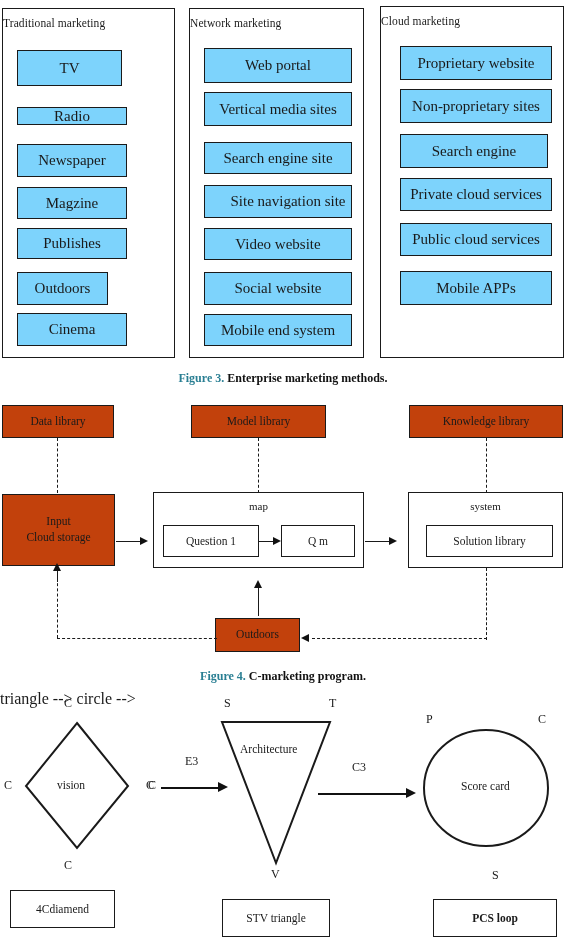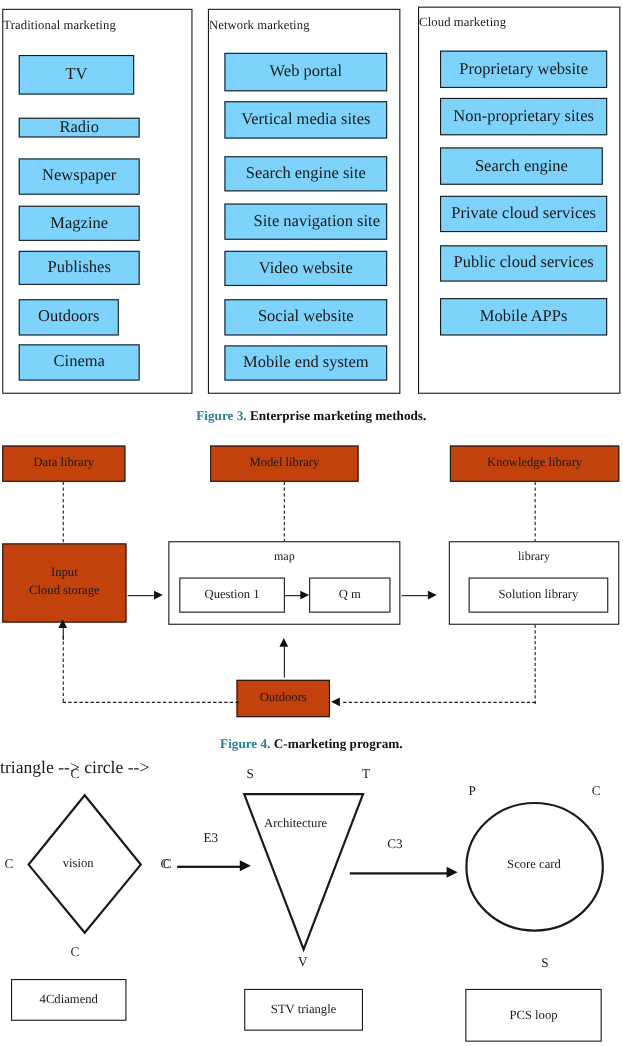--- a/index.html
+++ b/index.html
@@ -261,21 +261,21 @@
     <span>Question 1</span>
   </div>
   <div class="f4-inner" style="left:281px; top:127px; width:74px; height:32px;">
     <span>Q m</span>
   </div>
 
   <div class="hline" style="left:259px; top:143px; width:15px;"></div>
   <div class="arrow-r" style="left:273px; top:138.5px;"></div>
 
   <div class="f4-outer" style="left:408px; top:94px; width:155px; height:76px;">
-    <div class="f4-outer-label">library</div>
+    <div class="f4-outer-label">system</div>
   </div>
   <div class="f4-inner" style="left:426px; top:127px; width:127px; height:32px;">
     <span>Solution library</span>
   </div>
 
   <div class="hline" style="left:116px; top:143px; width:25px;"></div>
   <div class="arrow-r" style="left:140px; top:138.5px;"></div>
 
   <div class="hline" style="left:365px; top:143px; width:25px;"></div>
   <div class="arrow-r" style="left:389px; top:138.5px;"></div>
@@ -346,16 +346,16 @@
   <div class="f5-arrowline" style="left:318px; top:103px; width:90px;"></div>
   <div class="f5-arrowhead" style="left:406px; top:98px;"></div>
 
   
   <div class="f5-caption-box" style="left:10px; top:200px; width:105px; height:38px;">
     <span>4Cdiamend</span>
   </div>
   <div class="f5-caption-box" style="left:222px; top:209px; width:108px; height:38px;">
     <span>STV triangle</span>
   </div>
-  <div class="f5-caption-box" style="left:423px; top:209px; width:124px; height:48px;">
+  <div class="f5-caption-box" style="left:433px; top:209px; width:124px; height:38px;font-weight:bold;">
     <span>PCS loop</span>
   </div>
 </div>
 
 </body></html>

